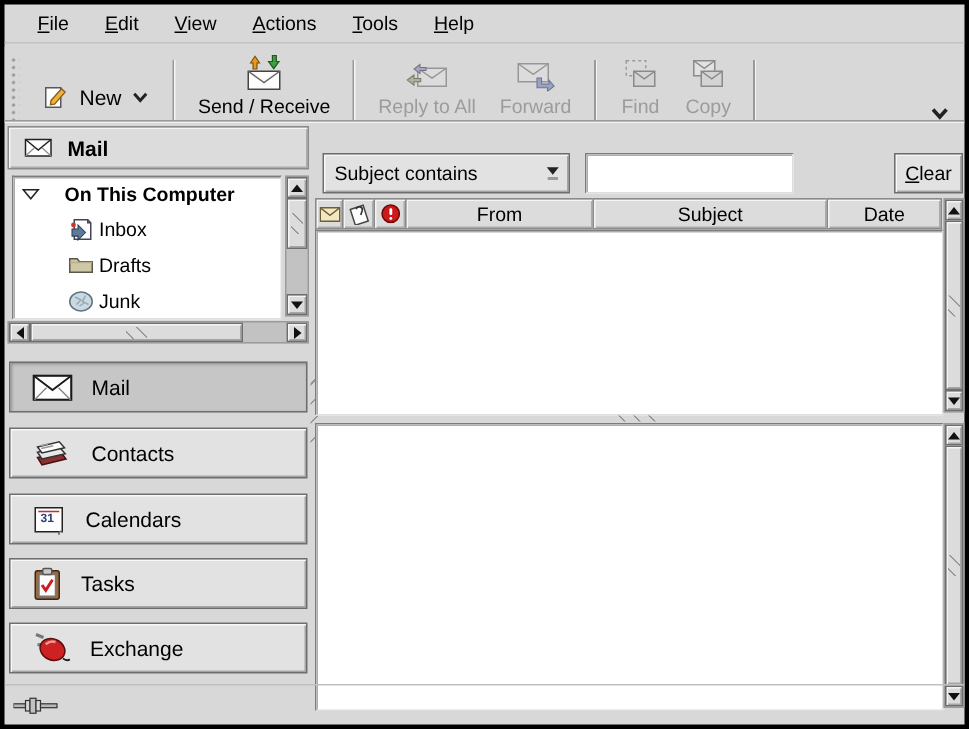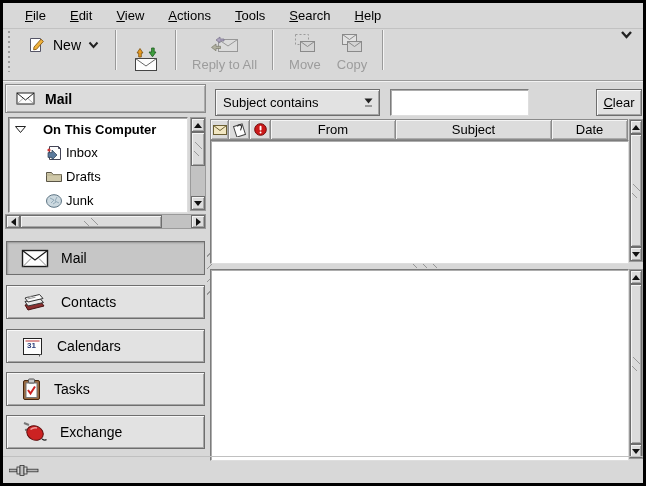--- a/index.html
+++ b/index.html
@@ -11,21 +11,21 @@
   .flatraised{background:#dcdcdc;border:1px solid #8a8a8a;box-shadow:inset 1px 1px 0 #f4f4f4,inset -1px -1px 0 #ababab;}
   .pressed{background:#c6c6c6;border:1px solid #6e6e6e;box-shadow:inset 1px 1px 2px #959595;}
   .sunkenwhite{background:#fff;border:1px solid #7c7c7c;border-right-color:#dedede;border-bottom-color:#dedede;box-shadow:inset 1px 1px 0 #adadad;}
 
   
   #menubar{position:absolute;left:0;top:0;width:100%;height:26px;display:flex;align-items:center;padding-left:12px;box-sizing:border-box;gap:4px;border-bottom:1px solid #c2c2c2;}
   .menu-item{font-size:13px;color:#000;padding:3px 10px;cursor:default;}
   .u{text-decoration:underline;}
 
   
-  #toolbar{position:absolute;left:0;top:27px;width:100%;height:51px;display:flex;align-items:flex-start;box-sizing:border-box;border-bottom:1px solid #9a9a9a;box-shadow:0 1px 0 #f2f2f2;}
+  #toolbar{position:absolute;left:0;top:27px;width:100%;height:51px;display:flex;align-items:flex-end;box-sizing:border-box;border-bottom:1px solid #9a9a9a;box-shadow:0 1px 0 #f2f2f2;}
   .tb-handle{width:6px;height:42px;margin-left:4px;margin-right:6px;background-image:radial-gradient(circle at 2px 2px,#9a9a9a 1px,transparent 1.2px);background-size:5px 5px;}
   .tb-sep{width:2px;height:40px;margin:0 7px;background:linear-gradient(to right,#9a9a9a 1px,#f4f4f4 1px);}
   .tb-btn-h{display:flex;align-items:center;gap:7px;padding:6px 9px;font-size:14px;color:#000;}
   .tb-btn-v{display:flex;flex-direction:column;align-items:center;justify-content:flex-end;gap:2px;padding:2px 8px;font-size:13px;color:#000;min-width:44px;height:44px;box-sizing:border-box;}
   .tb-btn-v.disabled{color:#9c9c9c;}
   .tb-spacer{flex:1;}
   #tb-overflow{margin-right:10px;}
 
   
   #main{position:absolute;left:0;top:79px;width:640px;height:374px;}
@@ -41,21 +41,21 @@
   #tree-vscroll{position:absolute;left:187px;top:35px;width:16px;height:94px;}
   #tree-hscroll{position:absolute;left:2px;top:132px;width:201px;height:15px;}
 
   .switcher-btn{position:absolute;left:3px;width:199px;height:34px;display:flex;align-items:center;gap:12px;padding-left:14px;box-sizing:border-box;font-size:14px;}
   .icon-box{display:flex;align-items:center;justify-content:center;}
 
   
   #vpaned-grip{position:absolute;left:204px;top:168px;width:5px;height:52px;background:repeating-linear-gradient(135deg,transparent 0 4px,#969696 4px 5px,transparent 5px 9px);}
 
   
-  #rightpanel{position:absolute;left:207px;top:3px;width:389px;height:374px;}
+  #rightpanel{position:absolute;left:207px;top:16px;width:389px;height:374px;}
   #search-row{position:absolute;left:0;top:0;width:433px;height:34px;}
   #search-filter{position:absolute;left:5px;top:4px;width:165px;height:27px;display:flex;align-items:center;box-sizing:border-box;font-size:13px;}
   #search-filter .lbl{flex:1;padding-left:7px;}
   #search-filter .arr{width:22px;display:flex;flex-direction:column;align-items:center;gap:1px;}
   #search-input{position:absolute;left:180px;top:4px;width:129px;height:25px;border:1px solid #7c7c7c;border-right-color:#dedede;border-bottom-color:#dedede;box-shadow:inset 1px 1px 0 #adadad;font-size:13px;padding:0 4px;outline:none;background:#fff;}
   #find-now{position:absolute;left:312px;top:4px;width:69px;height:27px;display:flex;align-items:center;justify-content:center;font-size:13px;color:#9c9c9c;box-sizing:border-box;}
   #clear-btn{position:absolute;left:386px;top:4px;width:46px;height:27px;display:flex;align-items:center;justify-content:center;font-size:13px;color:#000;box-sizing:border-box;}
 
   #msglist{position:absolute;left:0;top:34px;width:433px;height:143px;}
   #msg-headers{position:absolute;left:0;top:0;height:21px;display:flex;}
@@ -94,21 +94,20 @@
 <body>
 
 <div id="win">
 
   <div id="menubar">
     <div class="menu-item"><span class="u">F</span><span>ile</span></div>
     <div class="menu-item"><span class="u">E</span><span>dit</span></div>
     <div class="menu-item"><span class="u">V</span><span>iew</span></div>
     <div class="menu-item"><span class="u">A</span><span>ctions</span></div>
     <div class="menu-item"><span class="u">T</span><span>ools</span></div>
-    <div class="menu-item"><span class="u">S</span><span>earch</span></div>
     <div class="menu-item"><span class="u">H</span><span>elp</span></div>
   </div>
 
   <div id="toolbar">
     <div class="tb-handle"></div>
 
     <div class="tb-btn-h">
       <span class="icon-box">
         <svg width="18" height="18" viewBox="0 0 18 18">
             <path d="M2.5 2.5 h10 v13 h-10 z" fill="#fff" stroke="#556"></path>
@@ -127,49 +126,60 @@
 
     <div class="tb-btn-v">
       <span class="icon-box">
         <svg width="28" height="25" viewBox="0 0 28 25">
           <path d="M5 6 l3 -4.5 3 4.5 h-1.7 v4 h-2.6 v-4 z" fill="#e89a20" stroke="#7a5010" stroke-width="0.8"></path>
           <path d="M17 5 h2.6 v-4 h2.6 v4 h1.8 l-3.5 4.8 z" fill="#3f9e3f" stroke="#1d5a1d" stroke-width="0.8"></path>
           <rect x="3.5" y="11.5" width="21" height="12" fill="#fdfdfd" stroke="#444"></rect>
           <path d="M3.5 11.5 L14 19 L24.5 11.5" fill="none" stroke="#666"></path>
         </svg>
       </span>
+      <span>Send / Receive</span>
     </div>
 
     <div class="tb-sep"></div>
 
 
     <div class="tb-btn-v disabled">
       <span class="icon-box">
         <svg width="30" height="20" viewBox="0 0 30 20">
           <rect x="8.5" y="4.5" width="19" height="12" fill="#dcdcdc" stroke="#979797"></rect>
           <path d="M8.5 4.5 L18 11 L27.5 4.5" fill="none" stroke="#979797"></path>
           <path d="M10 2 l-4 3 4 3 v-2 h4 v-2 h-4 z" fill="#aca4bd" stroke="#77708a" stroke-width="0.7"></path>
           <path d="M6 9 l-4.5 3.4 4.5 3.4 v-2.3 h4.5 v-2.2 h-4.5 z" fill="#b0b0a0" stroke="#7a7a6a" stroke-width="0.7"></path>
         </svg>
       </span>
       <span>Reply to All</span>
     </div>
 
+    <div class="tb-btn-v disabled">
+      <span class="icon-box">
+        <svg width="28" height="20" viewBox="0 0 28 20">
+          <rect x="2.5" y="1.5" width="20" height="12" fill="#dcdcdc" stroke="#979797"></rect>
+          <path d="M2.5 1.5 L12.5 8.5 L22.5 1.5" fill="none" stroke="#979797"></path>
+          <path d="M18 11 v4 h5 v-2.5 l3.4 4 -4.4 3.4 v-2.4 h-7 v-6.5 z" fill="#9aa2c4" stroke="#6b7390" stroke-width="0.7"></path>
+        </svg>
+      </span>
+      <span>Forward</span>
+    </div>
 
     <div class="tb-sep"></div>
 
     <div class="tb-btn-v disabled">
       <span class="icon-box">
         <svg width="26" height="22" viewBox="0 0 26 22">
           <rect x="3.5" y="1.5" width="13" height="10" fill="none" stroke="#9a9a9a" stroke-dasharray="2 2"></rect>
           <rect x="8.5" y="8.5" width="14" height="10" fill="#d4d4d4" stroke="#8a8a8a"></rect>
           <path d="M8.5 8.5 L15.5 13.5 L22.5 8.5" fill="none" stroke="#8a8a8a"></path>
         </svg>
       </span>
-      <span>Move</span>
+      <span>Find</span>
     </div>
 
     <div class="tb-btn-v disabled">
       <span class="icon-box">
         <svg width="26" height="22" viewBox="0 0 26 22">
           <rect x="3.5" y="1.5" width="14" height="10" fill="#e2e2e2" stroke="#8a8a8a"></rect>
           <path d="M3.5 1.5 L10.5 6.5 L17.5 1.5" fill="none" stroke="#8a8a8a"></path>
           <rect x="8.5" y="8.5" width="14" height="10" fill="#d4d4d4" stroke="#8a8a8a"></rect>
           <path d="M8.5 8.5 L15.5 13.5 L22.5 8.5" fill="none" stroke="#8a8a8a"></path>
         </svg>

